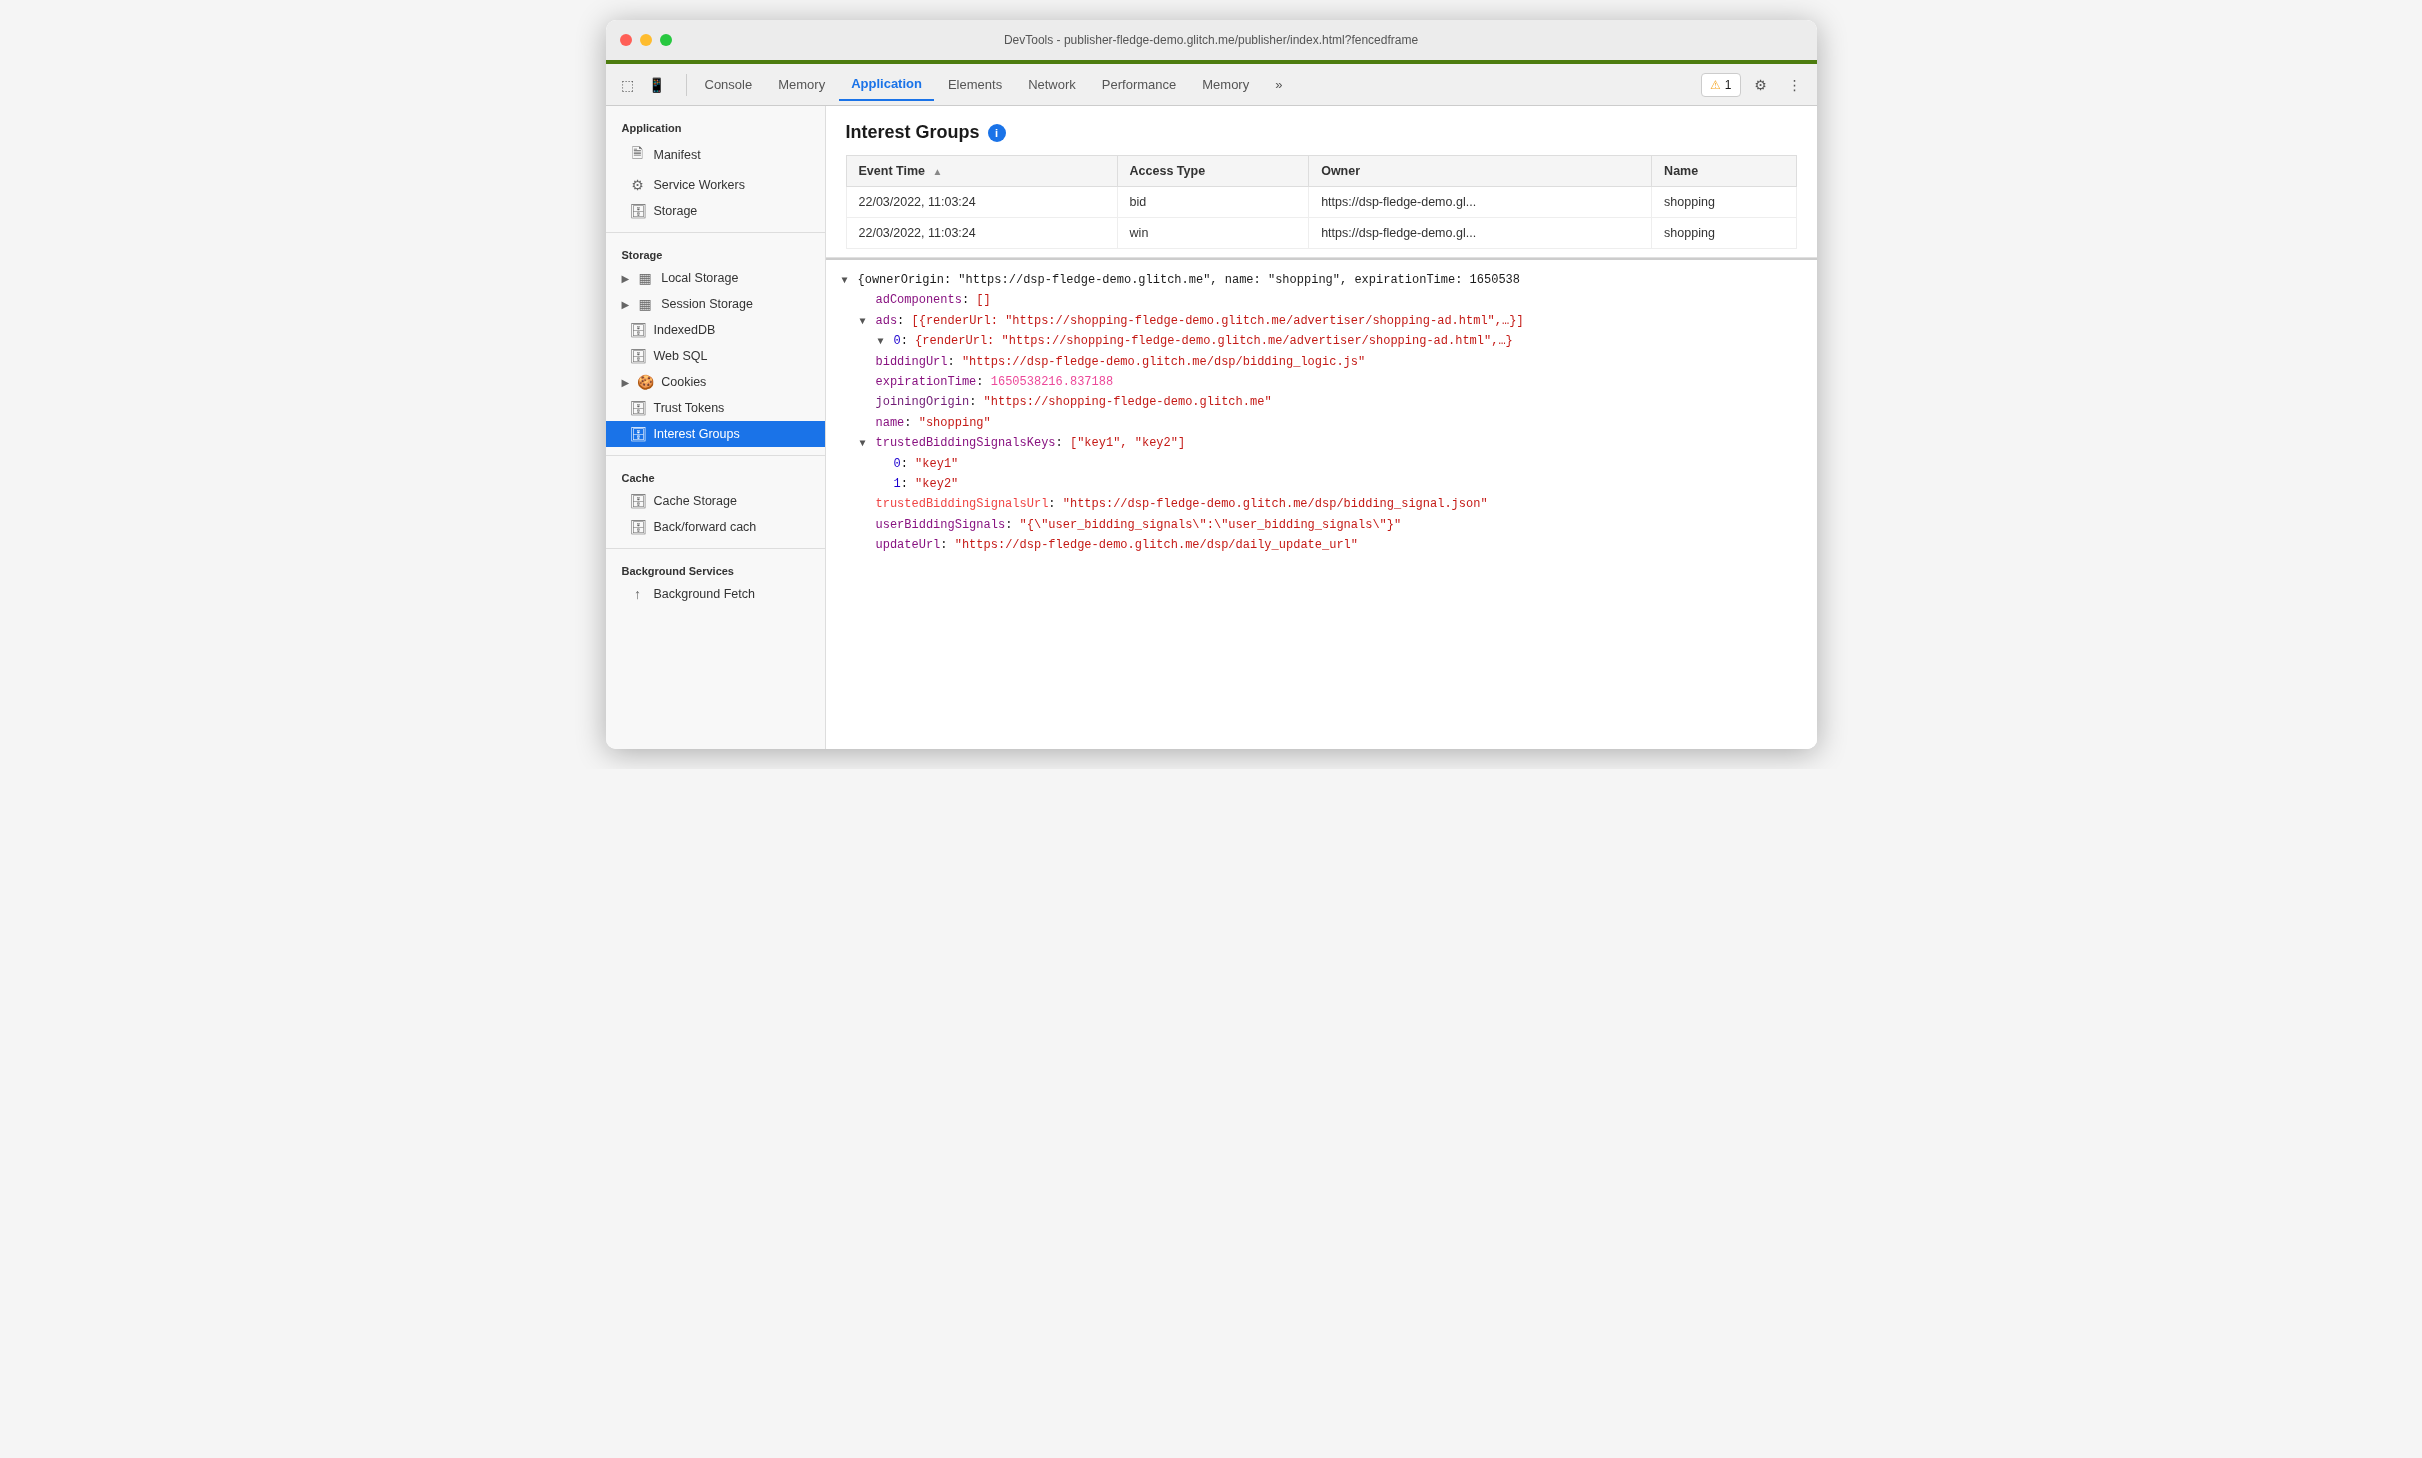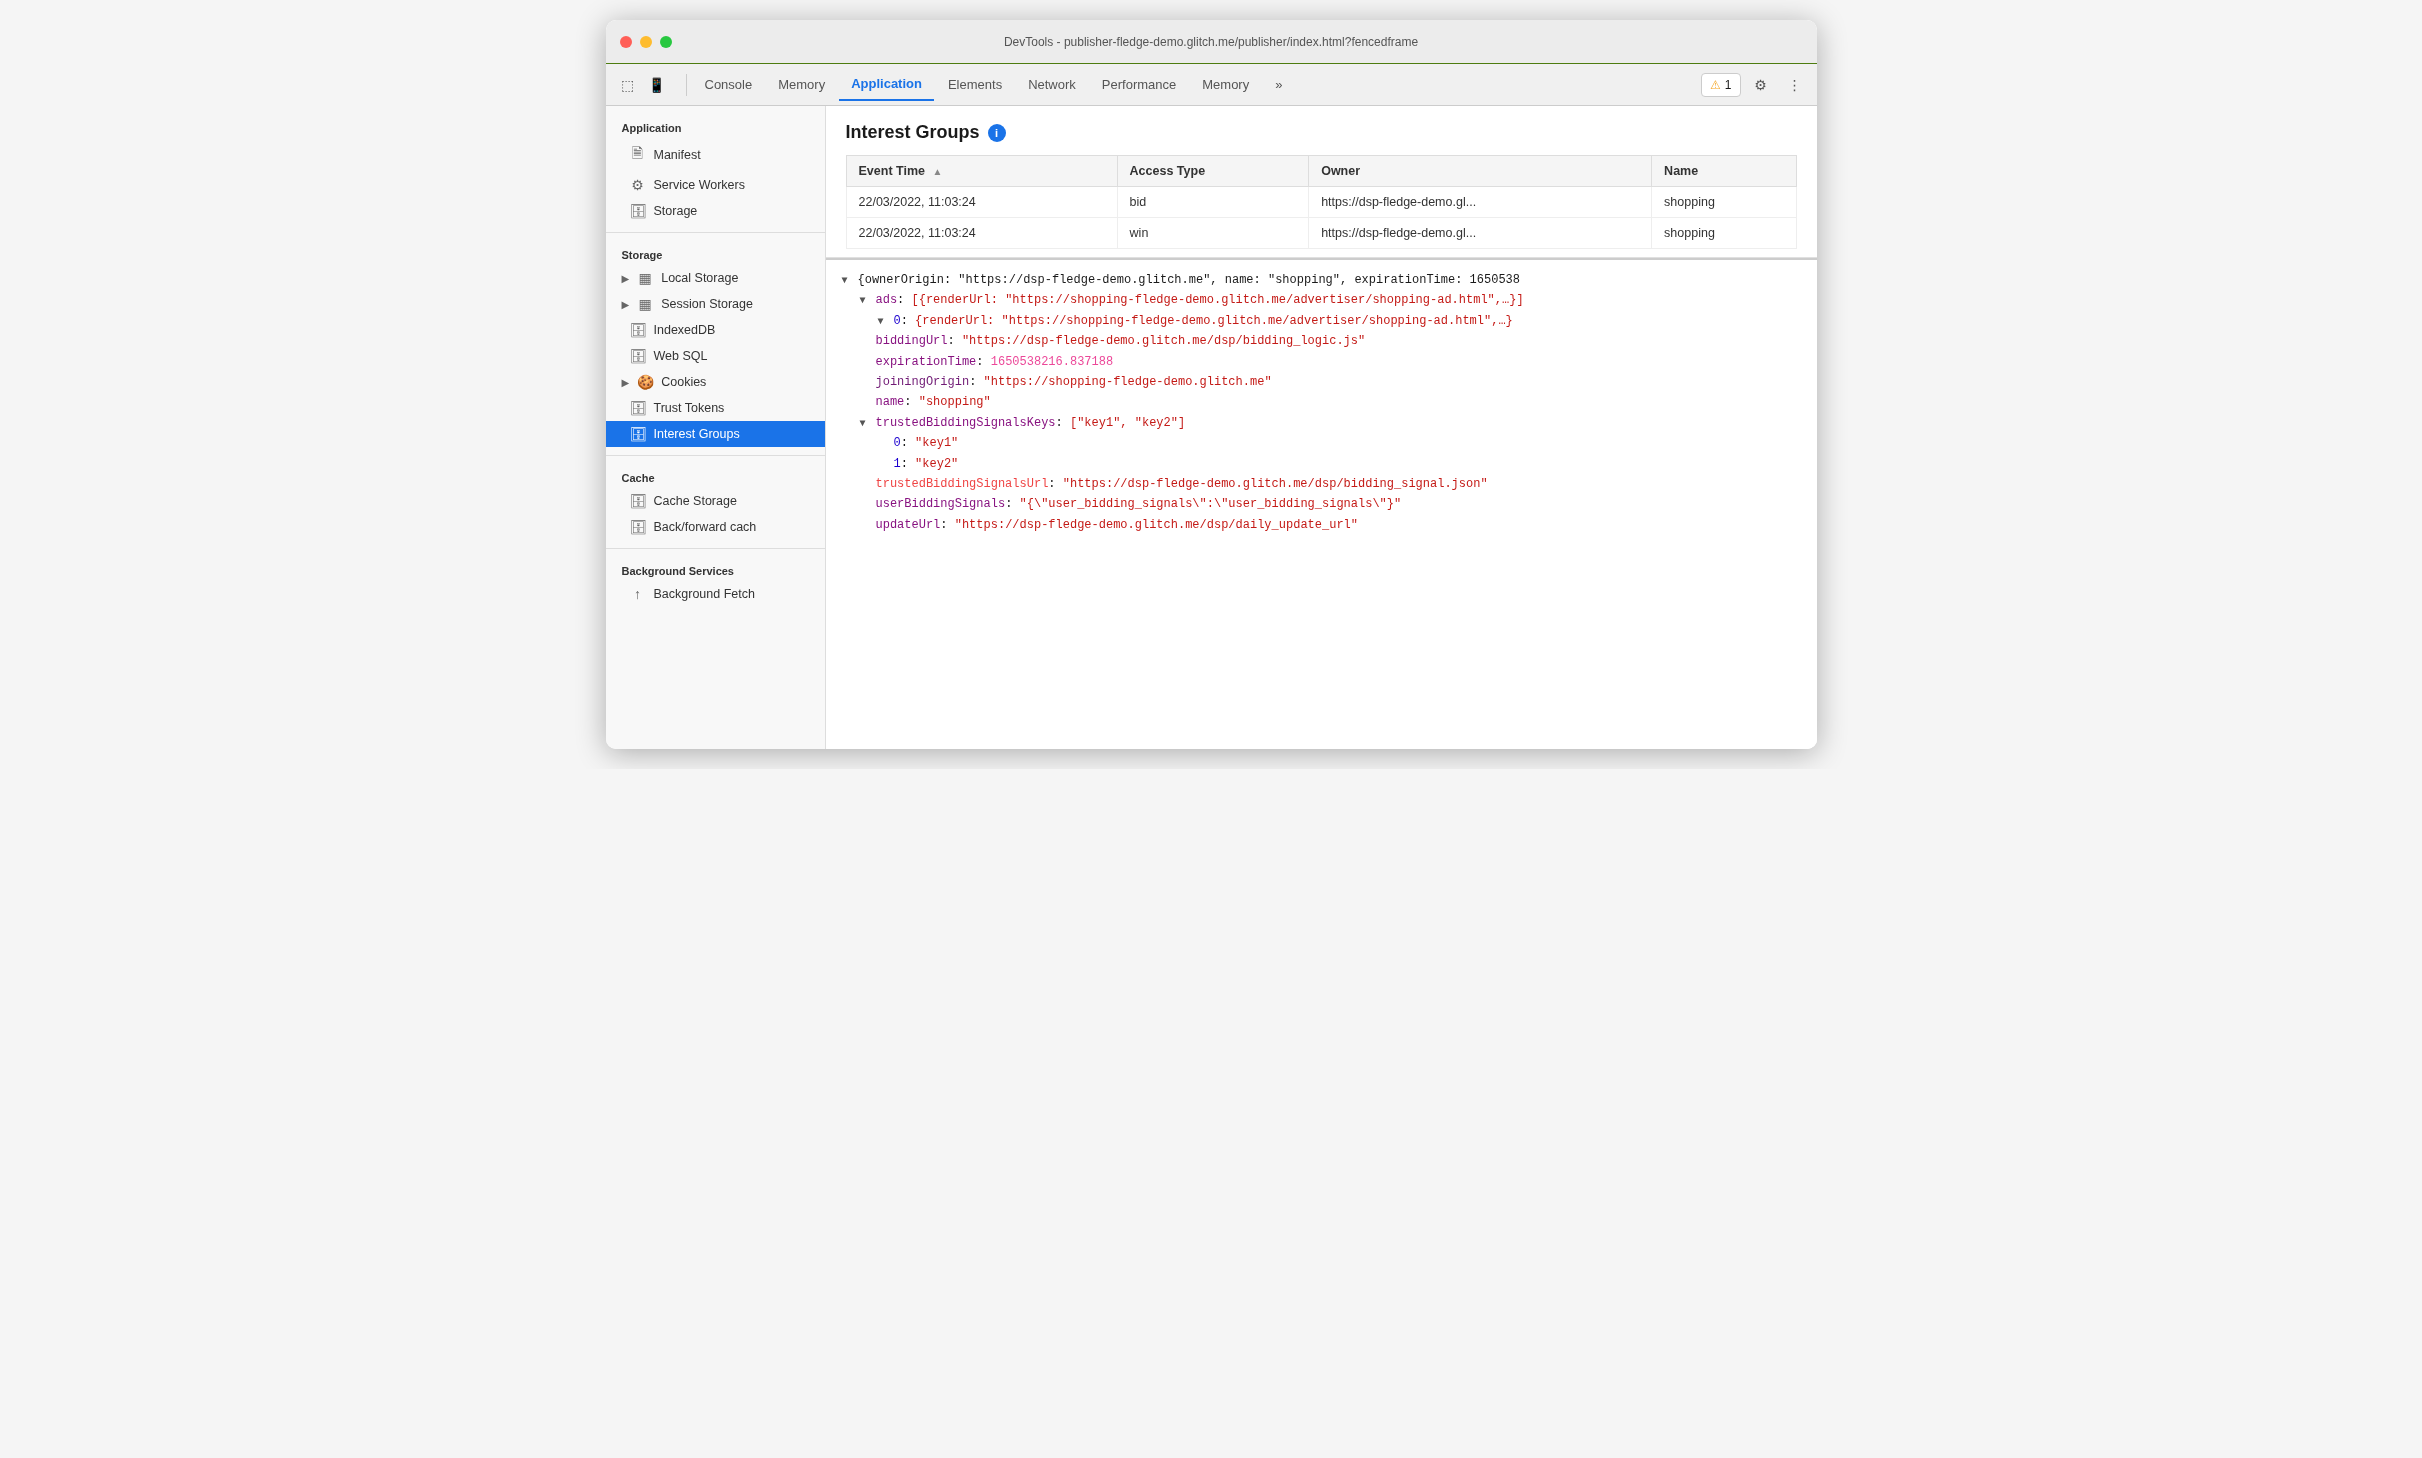--- a/index.html
+++ b/index.html
@@ -20,21 +20,21 @@
       overflow: hidden;
       margin: 20px auto;
     }
     
     .titlebar {
       background: #ececec;
       height: 44px;
       display: flex;
       align-items: center;
       padding: 0 14px;
-      border-bottom: 1px solid #4d7c0f;
+      border-bottom: 4px solid #4d7c0f;
       border-radius: 10px 10px 0 0;
       position: relative;
       flex-shrink: 0;
     }
     .traffic-lights {
       display: flex;
       gap: 8px;
     }
     .traffic-light {
       width: 12px;
@@ -413,20 +413,24 @@
       </div>
 
       <div class="panel-split"></div>
 
       <div class="detail-panel" id="detail-panel">
       <div style="padding-left: 0px; display: flex; align-items: baseline;">
             <span class="expand-arrow" style="color: rgb(85, 85, 85); margin-right: 4px; font-size: 10px;">▼</span>
             <span><span style="color:#1a1a1a">{ownerOrigin: "https://dsp-fledge-demo.glitch.me", name: "shopping", expirationTime: 1650538</span></span>
           </div>
           <div style="padding-left: 18px; display: flex; align-items: baseline;">
+            <span style="width: 16px; display: inline-block;"></span>
+            <span><span style="color:#881280">adComponents</span><span style="color:#1a1a1a">: </span><span style="color:#c41a16">[]</span></span>
+          </div>
+          <div style="padding-left: 18px; display: flex; align-items: baseline;">
             <span class="expand-arrow" style="color: rgb(85, 85, 85); margin-right: 4px; font-size: 10px;">▼</span>
             <span><span style="color:#881280">ads</span><span style="color:#1a1a1a">: </span><span style="color:#c41a16">[{renderUrl: "https://shopping-fledge-demo.glitch.me/advertiser/shopping-ad.html",…}]</span></span>
           </div>
           <div style="padding-left: 36px; display: flex; align-items: baseline;">
             <span class="expand-arrow" style="color: rgb(85, 85, 85); margin-right: 4px; font-size: 10px;">▼</span>
             <span><span style="color:#1c00cf">0</span><span style="color:#1a1a1a">: </span><span style="color:#c41a16">{renderUrl: "https://shopping-fledge-demo.glitch.me/advertiser/shopping-ad.html",…}</span></span>
           </div>
           <div style="padding-left: 18px; display: flex; align-items: baseline;">
             <span style="width: 16px; display: inline-block;"></span>
             <span><span style="color:#881280">biddingUrl</span><span style="color:#1a1a1a">: </span><span style="color:#c41a16">"https://dsp-fledge-demo.glitch.me/dsp/bidding_logic.js"</span></span>

